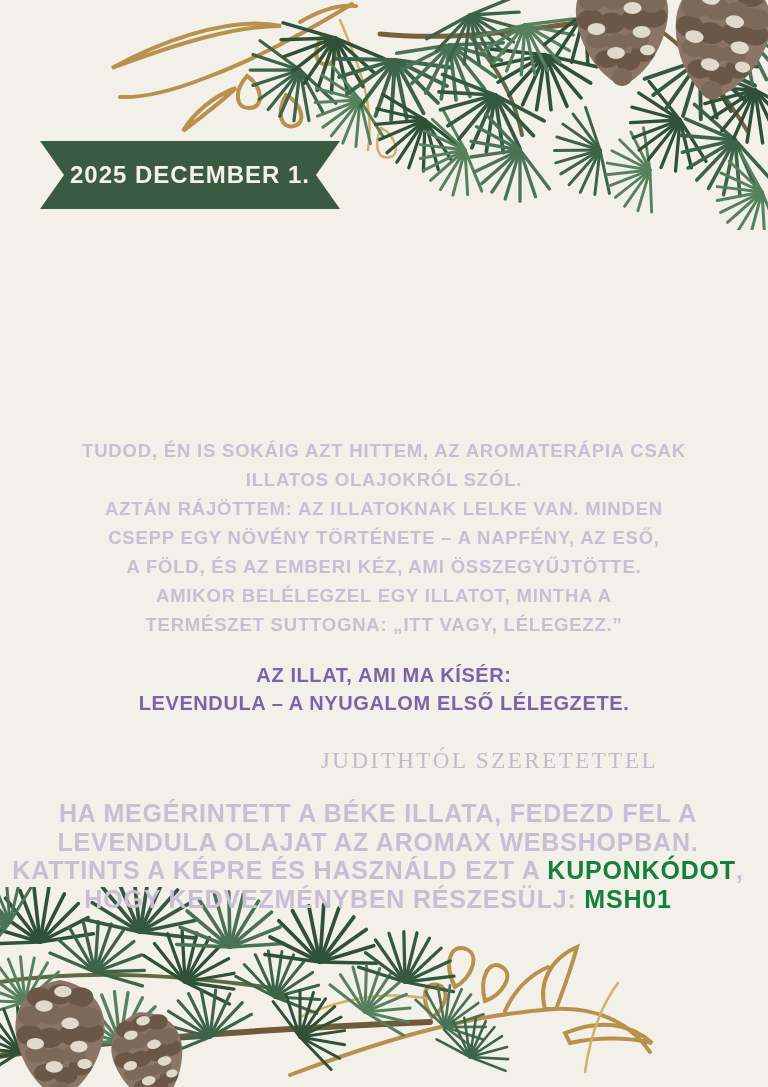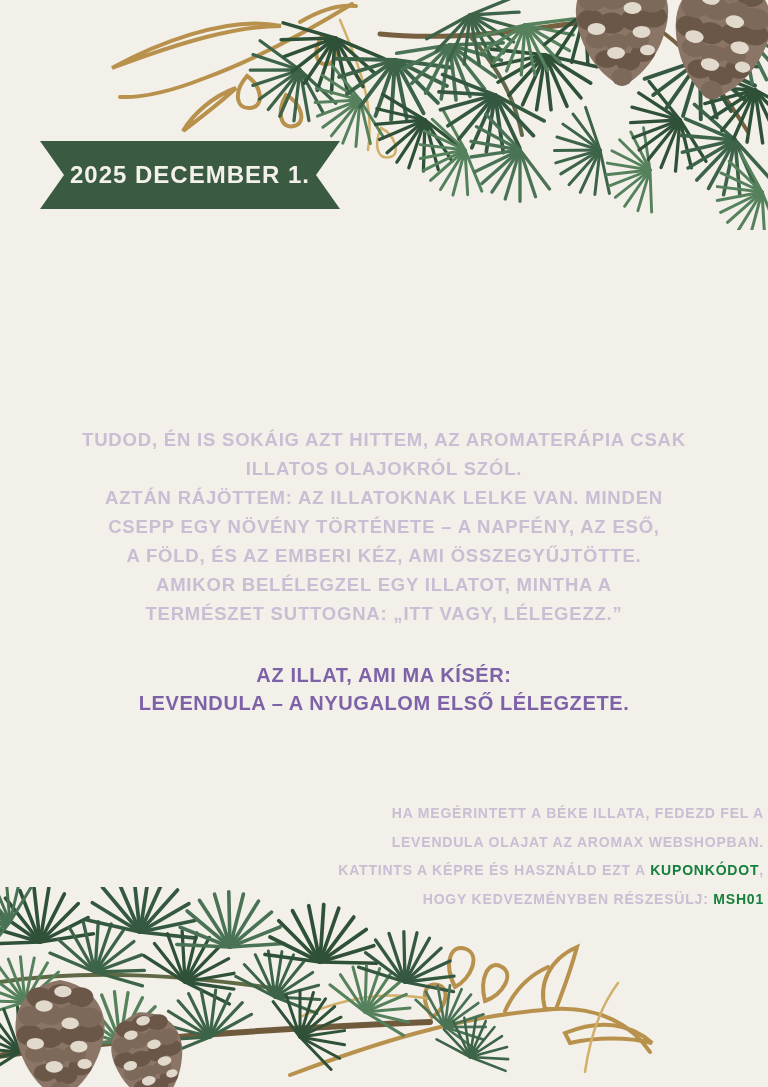--- a/index.html
+++ b/index.html
@@ -56,24 +56,24 @@
   }
 
   .signature{
     position:absolute;top:748px;right:110px;
     color:#c4b9cf;
     font-family:"Liberation Serif", serif;
     font-size:23px;letter-spacing:2.5px;
   }
 
   .outro{
-    position:absolute;top:799px;left:0;right:4px;
-    text-align:right;
+    position:absolute;top:799px;left:0;right:12px;
+    text-align:center;
     color:#c9bed3;
-    font-size:14px;line-height:28.5px;letter-spacing:0.8px;
+    font-size:25px;line-height:28.5px;letter-spacing:0.8px;
     font-weight:bold;
     white-space:pre-line;
   }
   .outro b{color:#15803d;font-weight:800;}
 </style>
 </head>
 <body>
 
 <div class="page">
 
@@ -216,30 +216,31 @@
 
     <use href="#cone" transform="translate(60,148) scale(1.45)"></use>
     <use href="#cone" transform="translate(148,168) rotate(-12) scale(1.15)"></use>
   </svg>
 
   <div class="banner">
     <span class="banner-text">2025 DECEMBER 1.</span>
   </div>
 
 
-  <p class="intro" style="margin:1px;">TUDOD, ÉN IS SOKÁIG AZT HITTEM, AZ AROMATERÁPIA CSAK
+  <p class="intro" style="margin:12px;">TUDOD, ÉN IS SOKÁIG AZT HITTEM, AZ AROMATERÁPIA CSAK
 ILLATOS OLAJOKRÓL SZÓL.
 AZTÁN RÁJÖTTEM: AZ ILLATOKNAK LELKE VAN. MINDEN
 CSEPP EGY NÖVÉNY TÖRTÉNETE – A NAPFÉNY, AZ ESŐ,
 A FÖLD, ÉS AZ EMBERI KÉZ, AMI ÖSSZEGYŰJTÖTTE.
 AMIKOR BELÉLEGZEL EGY ILLATOT, MINTHA A
 TERMÉSZET SUTTOGNA: „ITT VAGY, LÉLEGEZZ.”</p>
 
   <p class="highlight" style="margin:0;">AZ ILLAT, AMI MA KÍSÉR:
 LEVENDULA – A NYUGALOM ELSŐ LÉLEGZETE.</p>
 
+  <div class="signature">JUDITHTÓL SZERETETTEL</div>
 
   <p class="outro" style="margin:0;"><span>HA MEGÉRINTETT A BÉKE ILLATA, FEDEZD FEL A
 LEVENDULA OLAJAT AZ AROMAX WEBSHOPBAN.
 KATTINTS A KÉPRE ÉS HASZNÁLD EZT A </span><b>KUPONKÓDOT</b><span>,
 HOGY KEDVEZMÉNYBEN RÉSZESÜLJ: </span><b>MSH01</b></p>
 
 </div>
 
 </body></html>

